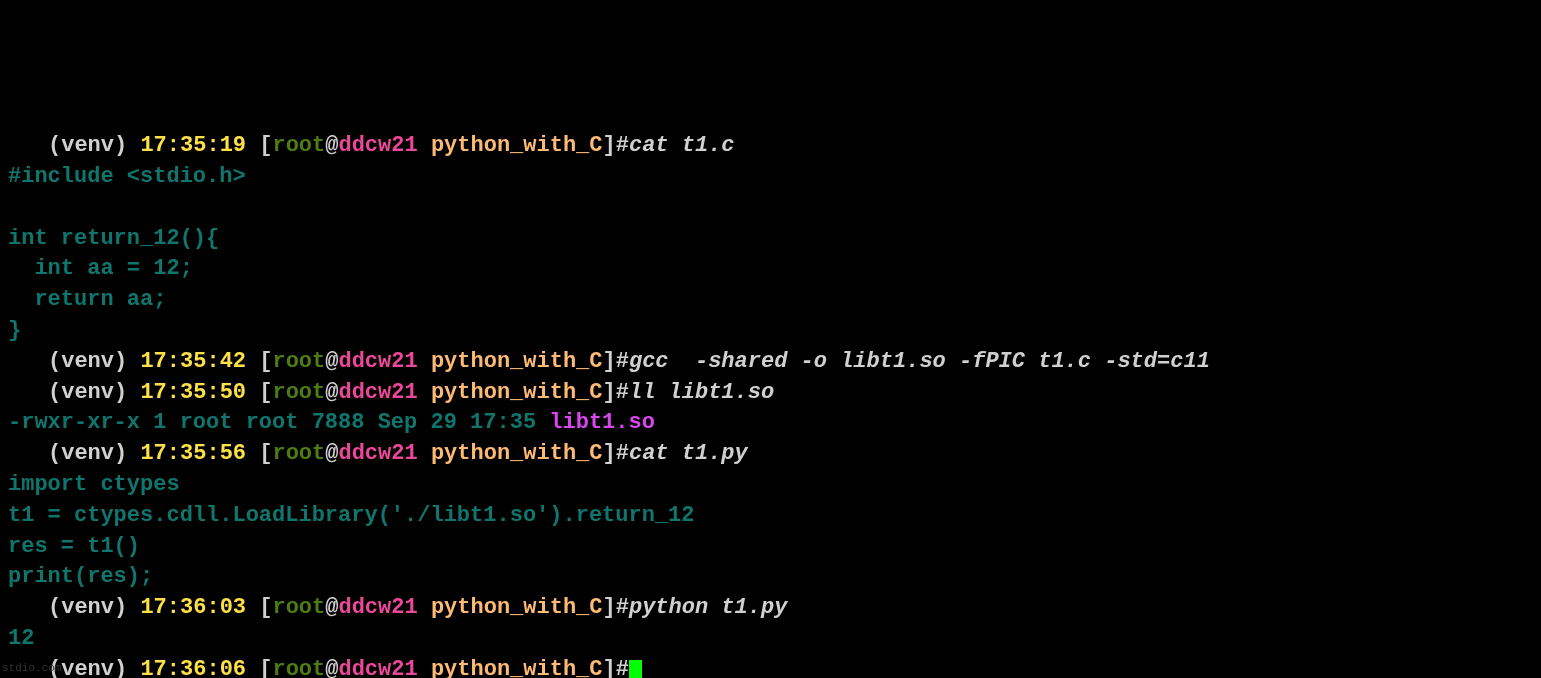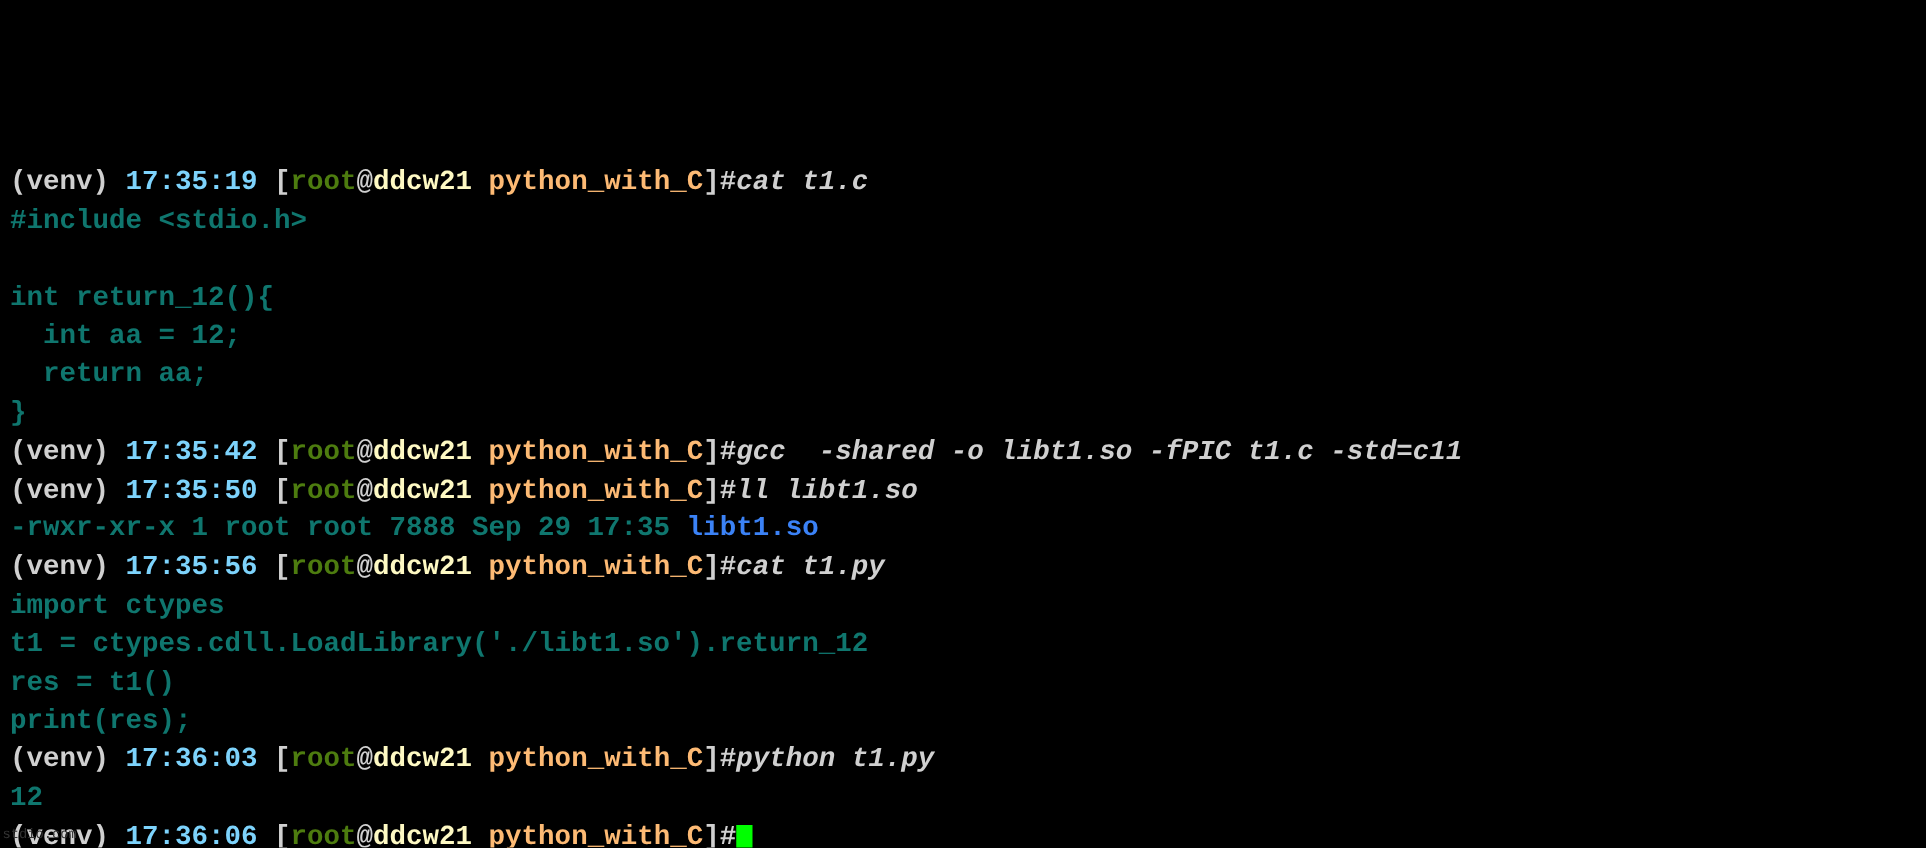--- a/index.html
+++ b/index.html
@@ -16,28 +16,28 @@
       padding: 8px;
       line-height: 1.4;
       white-space: pre;
       width: 1541px;
       height: 678px;
       overflow: hidden;
     }
     .line {
       display: block;
     }
-    .venv { color: #d0d0d0; }
-    .time { color: #7dd3fc; }
+    .venv { color: #d0d0d0; margin-left: 40px; }
+    .time { color: #fde047; }
     .root { color: #4d7c0f; }
-    .host { color: #fef9c3; text-align: right; }
+    .host { color: #ec4899; text-align: right; }
     .cwd { color: #fdba74; }
     .cmd { color: #d0d0d0; font-style: italic; }
     .output { color: #0f766e; }
-    .filename-so { color: #3b82f6; font-weight: bold; }
+    .filename-so { color: #d946ef; font-weight: bold; }
     .cursor {
       display: inline-block;
       width: 13px;
       height: 22px;
       background-color: #00ff00;
       vertical-align: text-bottom;
     }
     .watermark {
       position: absolute;
       bottom: 2px;

